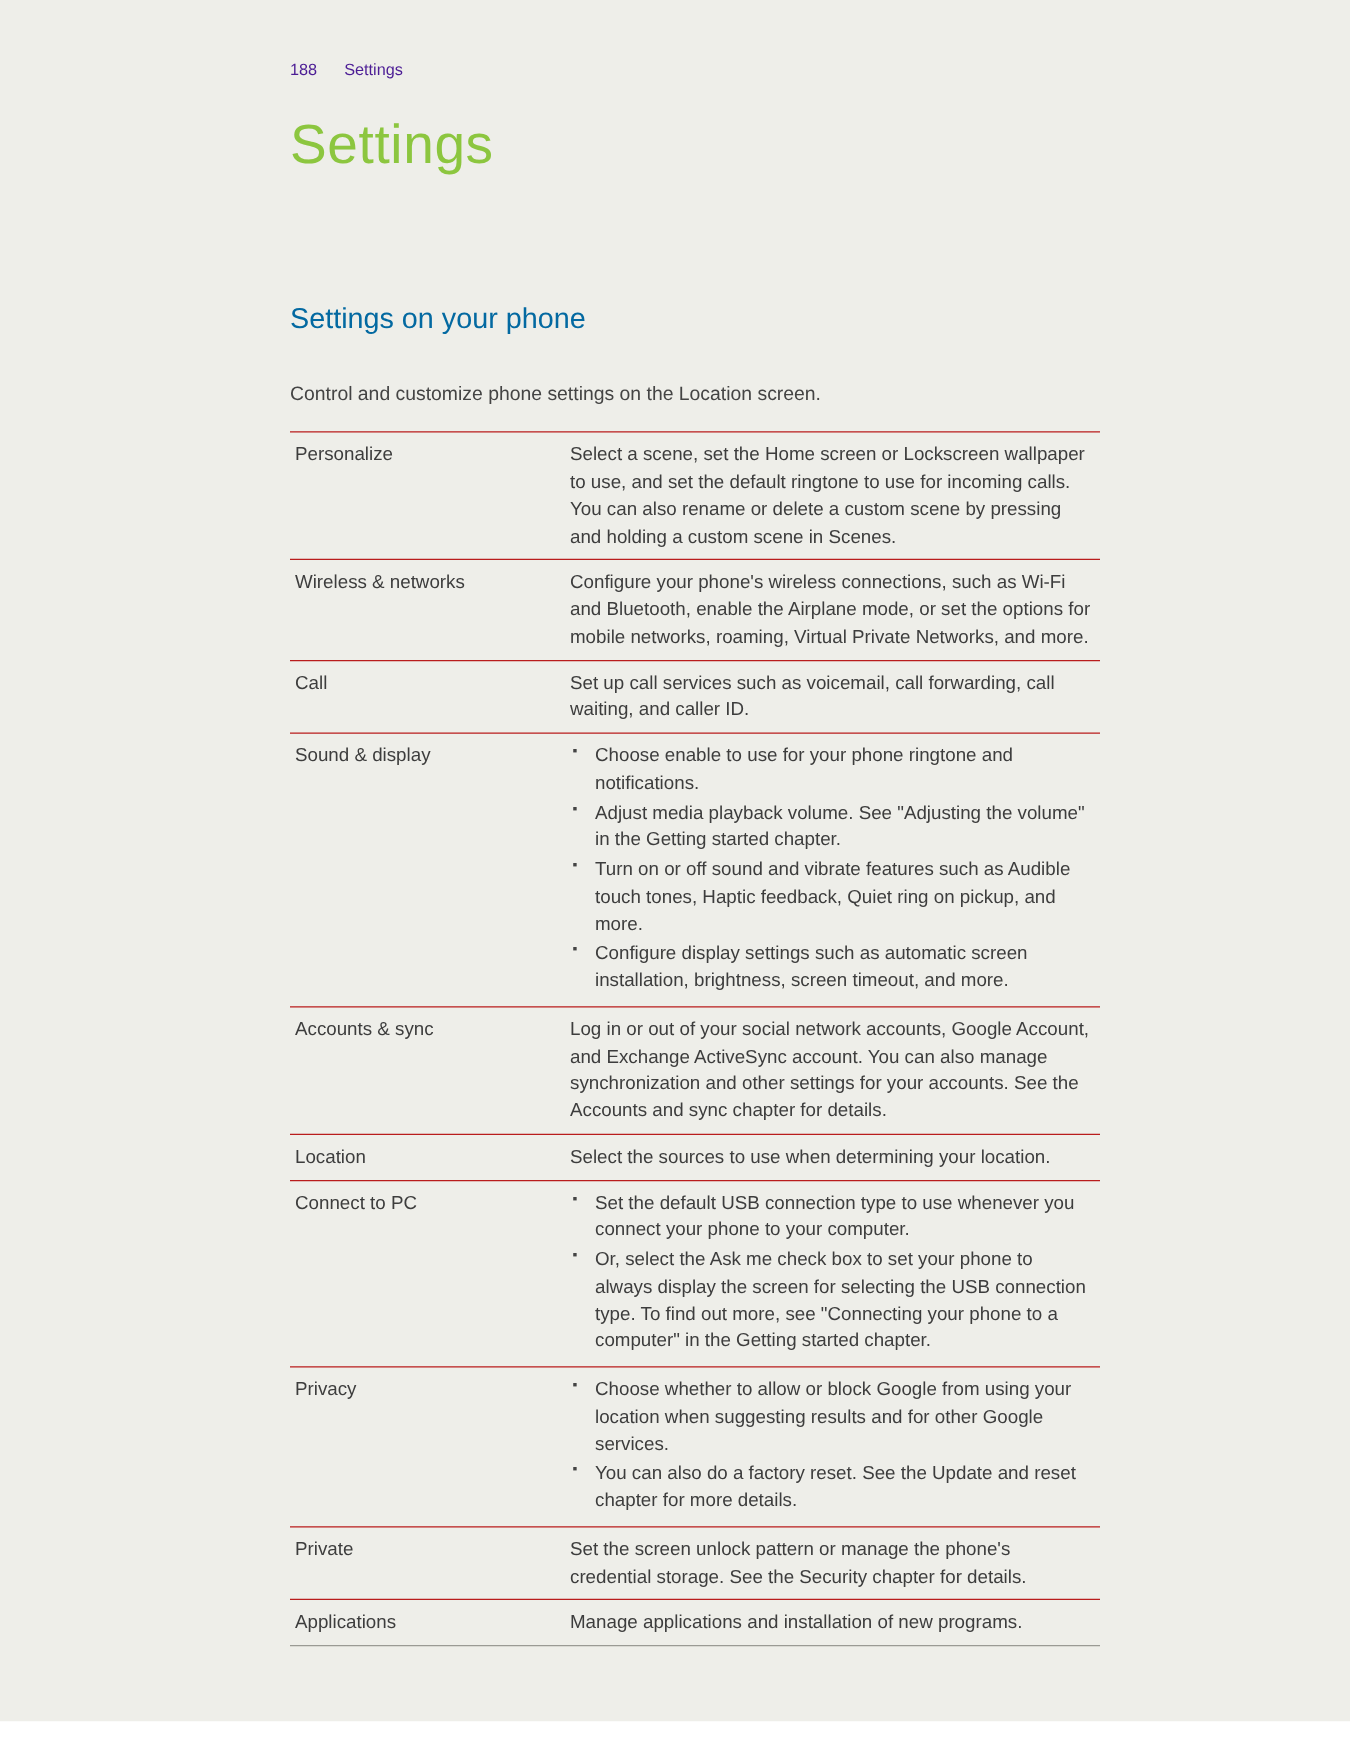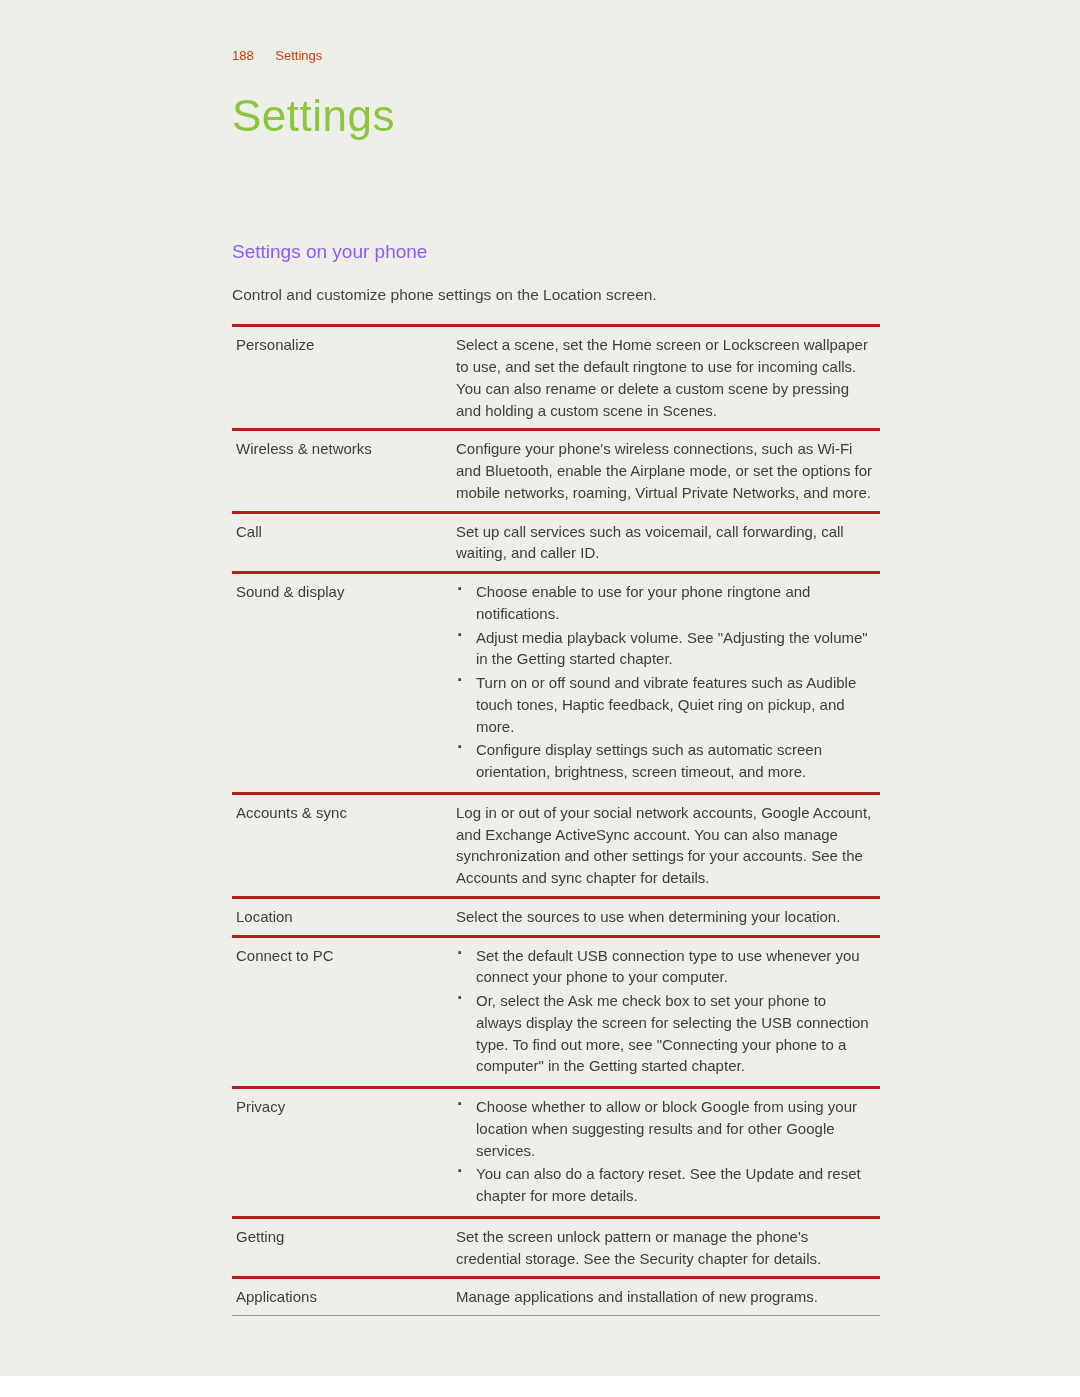--- a/index.html
+++ b/index.html
@@ -14,55 +14,55 @@
       padding: 48px 200px 60px 232px;
       background: #eeeee9;
       min-height: 1170px;
       margin-bottom: 0;
     }
     .page-outer {
       background: #ffffff;
     }
     .header-line {
       font-size: 13px;
-      color: #c2410c;
+      color: #4c1d95;
       margin-bottom: 28px;
     }
     .header-line .page-num {
       margin-right: 18px;
     }
     .title {
       font-size: 44px;
       font-weight: 400;
       color: #8cc63f;
       margin-bottom: 100px;
       letter-spacing: 0.5px;
     }
     .subheading {
-      font-size: 19px;
+      font-size: 23px;
       font-weight: 400;
-      color: #8b5cf6;
-      margin-bottom: 20px;
+      color: #0369a1;
+      margin-bottom: 36px;
     }
     .intro {
       font-size: 15.5px;
       line-height: 1.5;
       margin-bottom: 14px;
       color: #444;
     }
     .settings-table {
       width: 100%;
       margin-top: 18px;
       border-collapse: collapse;
       font-size: 15px;
       line-height: 1.45;
       color: #3d3d3d;
     }
     .settings-table td {
-      border-top: 3px solid #b91c1c;
+      border-top: 1px solid #b91c1c;
       padding: 7px 4px 7px 4px;
       vertical-align: top;
     }
     .settings-table tr:last-child td {
       border-bottom: 1px solid #9a9a94;
     }
     .settings-table td.label {
       width: 220px;
       padding-right: 10px;
     }
@@ -117,21 +117,21 @@
             <td class="label">Call</td>
             <td>Set up call services such as voicemail, call forwarding, call waiting, and caller ID.</td>
           </tr>
           <tr>
             <td class="label">Sound &amp; display</td>
             <td>
               <ul class="bullet-list">
                 <li>Choose enable to use for your phone ringtone and notifications.</li>
                 <li>Adjust media playback volume. See "Adjusting the volume" in the Getting started chapter.</li>
                 <li>Turn on or off sound and vibrate features such as Audible touch tones, Haptic feedback, Quiet ring on pickup, and more.</li>
-                <li>Configure display settings such as automatic screen orientation, brightness, screen timeout, and more.</li>
+                <li>Configure display settings such as automatic screen installation, brightness, screen timeout, and more.</li>
               </ul>
             </td>
           </tr>
           <tr>
             <td class="label">Accounts &amp; sync</td>
             <td>Log in or out of your social network accounts, Google Account, and Exchange ActiveSync account. You can also manage synchronization and other settings for your accounts. See the Accounts and sync chapter for details.</td>
           </tr>
           <tr>
             <td class="label">Location</td>
             <td>Select the sources to use when determining your location.</td>
@@ -148,21 +148,21 @@
           <tr>
             <td class="label">Privacy</td>
             <td>
               <ul class="bullet-list">
                 <li>Choose whether to allow or block Google from using your location when suggesting results and for other Google services.</li>
                 <li>You can also do a factory reset. See the Update and reset chapter for more details.</li>
               </ul>
             </td>
           </tr>
           <tr>
-            <td class="label">Getting</td>
+            <td class="label">Private</td>
             <td>Set the screen unlock pattern or manage the phone's credential storage. See the Security chapter for details.</td>
           </tr>
           <tr>
             <td class="label">Applications</td>
             <td>Manage applications and installation of new programs.</td>
           </tr>
         </tbody>
   </table>
 
 </div>

